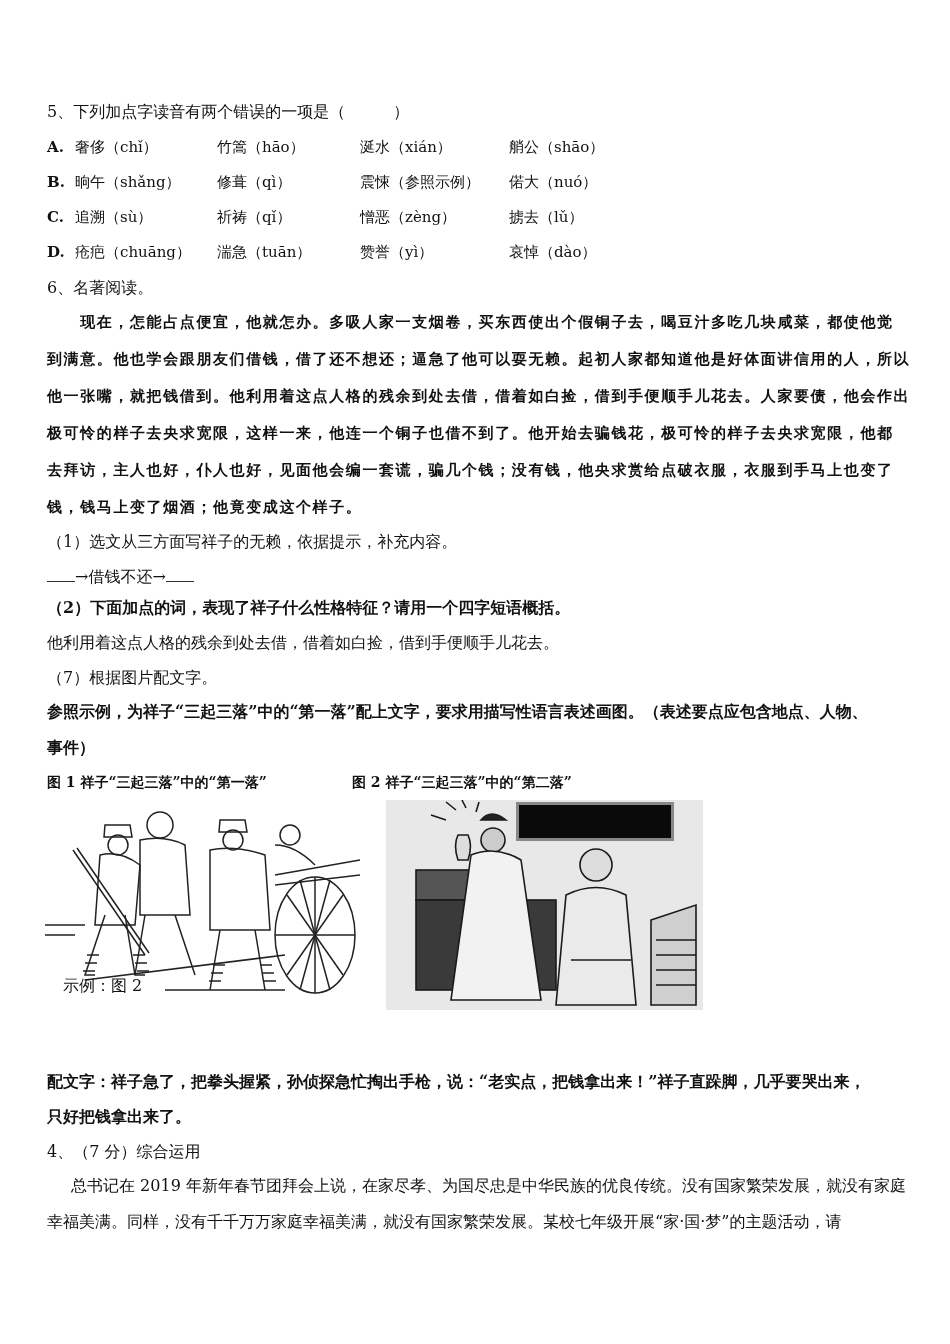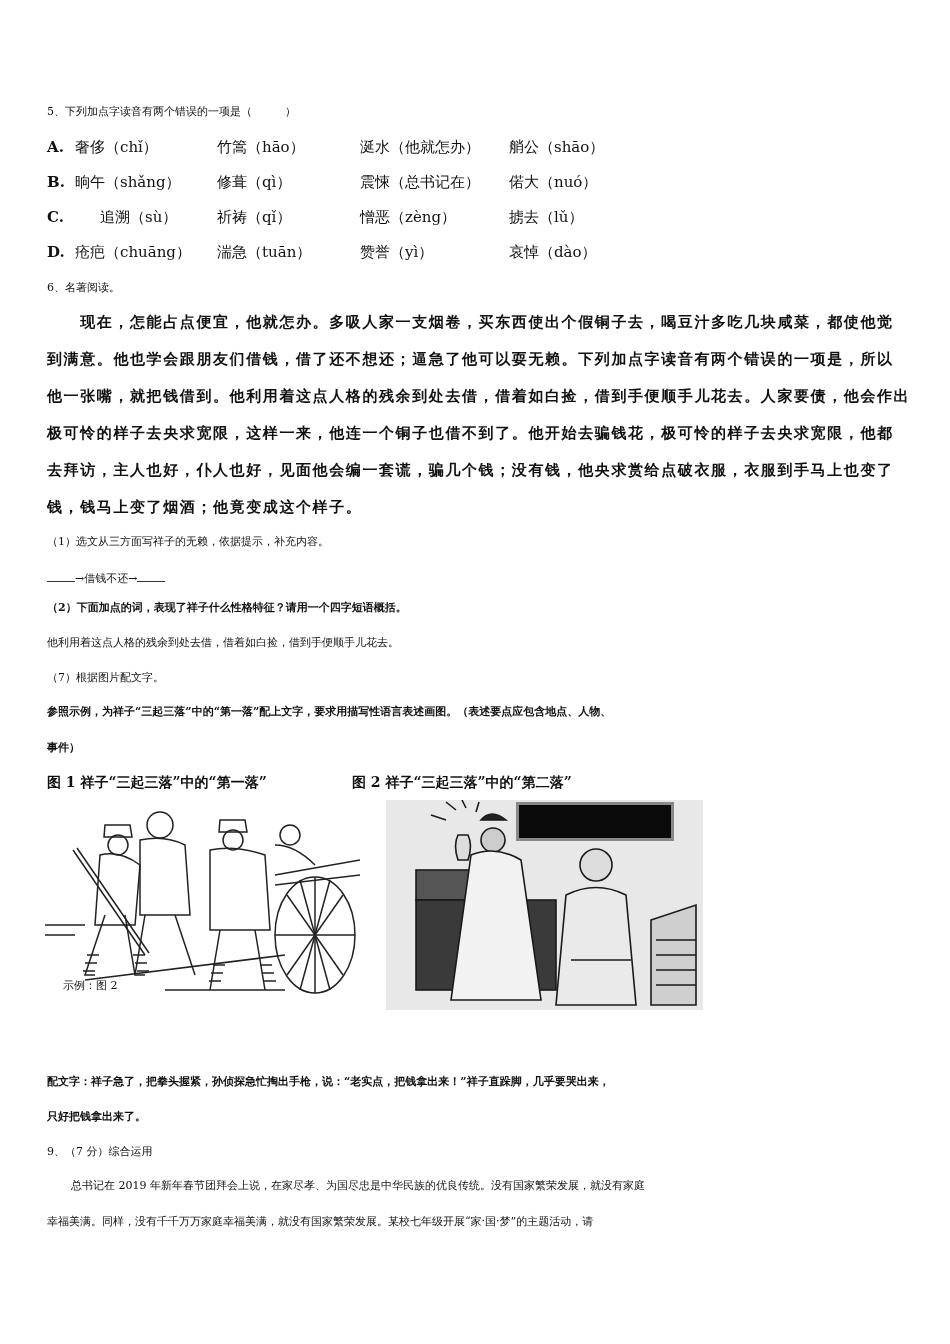--- a/index.html
+++ b/index.html
@@ -1,18 +1,18 @@
 <!DOCTYPE html>
 <html><head>
 <meta charset="utf-8">
 <style>
   html, body { margin: 0; padding: 0; background: #ffffff; }
   body { width: 950px; height: 1344px; position: relative; overflow: hidden;
          font-family: "DejaVu Serif", "Liberation Serif", serif; color: #111; }
-  .line { position: absolute; left: 47px; font-size: 11px; line-height: 20px; white-space: nowrap; }
+  .line { position: absolute; left: 47px; font-size: 16px; line-height: 20px; white-space: nowrap; }
   .bold { font-weight: bold; }
   .opt-row { position: absolute; left: 47px; font-size: 15px; line-height: 20px; white-space: nowrap; }
   .opt-letter { position: absolute; left: 0; font-weight: bold; }
   .opt-item { position: absolute; white-space: nowrap; }
   .passage { position: absolute; left: 47px; width: 858px; font-size: 15px; font-weight: bold;
              line-height: 20px; letter-spacing: 1.6px; }
   .passage .pl { position: absolute; left: 0; white-space: nowrap; }
   .blank { display: inline-block; width: 28px; border-bottom: 1px solid #333; height: 14px; vertical-align: baseline; }
   .figure { position: absolute; background: #fff; overflow: hidden; }
   .fig1 { left: 45px; top: 805px; width: 315px; height: 200px; }
@@ -22,50 +22,50 @@
 </style>
 </head>
 <body>
 
 <div class="line" style="top:102px;">5、下列加点字读音有两个错误的一项是（　　　）</div>
 
 <div class="opt-row" style="top:137px;">
   <span class="opt-letter">A.</span>
   <span class="opt-item" style="left:28px;">奢侈（chǐ）</span>
   <span class="opt-item" style="left:170px;">竹篙（hāo）</span>
-  <span class="opt-item" style="left:313px;">涎水（他就怎办）</span>
+  <span class="opt-item" style="left:313px;">涎水（xián）</span>
   <span class="opt-item" style="left:462px;">艄公（shāo）</span>
 </div>
 <div class="opt-row" style="top:172px;">
   <span class="opt-letter">B.</span>
   <span class="opt-item" style="left:28px;">晌午（shǎng）</span>
   <span class="opt-item" style="left:170px;">修葺（qì）</span>
-  <span class="opt-item" style="left:313px;">震悚（总书记在）</span>
+  <span class="opt-item" style="left:313px;">震悚（参照示例）</span>
   <span class="opt-item" style="left:462px;">偌大（nuó）</span>
 </div>
 <div class="opt-row" style="top:207px;">
   <span class="opt-letter">C.</span>
-  <span class="opt-item" style="left:28px;margin-left:25px;">追溯（sù）</span>
+  <span class="opt-item" style="left:28px;">追溯（sù）</span>
   <span class="opt-item" style="left:170px;">祈祷（qǐ）</span>
   <span class="opt-item" style="left:313px;">憎恶（zèng）</span>
   <span class="opt-item" style="left:462px;">掳去（lǔ）</span>
 </div>
 <div class="opt-row" style="top:242px;">
   <span class="opt-letter">D.</span>
   <span class="opt-item" style="left:28px;">疮疤（chuāng）</span>
   <span class="opt-item" style="left:170px;">湍急（tuān）</span>
   <span class="opt-item" style="left:313px;">赞誉（yì）</span>
   <span class="opt-item" style="left:462px;">哀悼（dào）</span>
 </div>
 
 <div class="line" style="top:278px;">6、名著阅读。</div>
 
 <div class="passage" style="top:312px;">
   <div class="pl" style="top:0px;">　　现在，怎能占点便宜，他就怎办。多吸人家一支烟卷，买东西使出个假铜子去，喝豆汁多吃几块咸菜，都使他觉</div>
-  <div class="pl" style="top:37px;">到满意。他也学会跟朋友们借钱，借了还不想还；逼急了他可以耍无赖。下列加点字读音有两个错误的一项是，所以</div>
+  <div class="pl" style="top:37px;">到满意。他也学会跟朋友们借钱，借了还不想还；逼急了他可以耍无赖。起初人家都知道他是好体面讲信用的人，所以</div>
   <div class="pl" style="top:74px;">他一张嘴，就把钱借到。他利用着这点人格的残余到处去借，借着如白捡，借到手便顺手儿花去。人家要债，他会作出</div>
   <div class="pl" style="top:111px;">极可怜的样子去央求宽限，这样一来，他连一个铜子也借不到了。他开始去骗钱花，极可怜的样子去央求宽限，他都</div>
   <div class="pl" style="top:148px;text-align:center;">去拜访，主人也好，仆人也好，见面他会编一套谎，骗几个钱；没有钱，他央求赏给点破衣服，衣服到手马上也变了</div>
   <div class="pl" style="top:185px;">钱，钱马上变了烟酒；他竟变成这个样子。</div>
 </div>
 
 <div class="line" style="top:532px;">（1）选文从三方面写祥子的无赖，依据提示，补充内容。</div>
 <div class="line" style="top:567px;">
   <span class="blank"></span><span>→借钱不还→</span><span class="blank"></span>
 </div>
@@ -143,15 +143,15 @@
       <path d="M270 140 h40 M270 155 h40 M270 170 h40 M270 185 h40"></path>
     </g>
   </svg>
   <div class="redact"></div>
 </div>
 
 <div class="line" style="top:976px;margin-left:16px;">示例：图 2</div>
 <div class="line bold" style="top:1072px;">配文字：祥子急了，把拳头握紧，孙侦探急忙掏出手枪，说：“老实点，把钱拿出来！”祥子直跺脚，几乎要哭出来，</div>
 <div class="line bold" style="top:1107px;">只好把钱拿出来了。</div>
 
-<div class="line" style="top:1142px;">9、（7 分）综合运用</div>
+<div class="line" style="top:1142px;">4、（7 分）综合运用</div>
 <div class="line" style="top:1176px;margin-left:24px;">总书记在 2019 年新年春节团拜会上说，在家尽孝、为国尽忠是中华民族的优良传统。没有国家繁荣发展，就没有家庭</div>
 <div class="line" style="top:1212px;">幸福美满。同样，没有千千万万家庭幸福美满，就没有国家繁荣发展。某校七年级开展“家·国·梦”的主题活动，请</div>
 
 </body></html>

